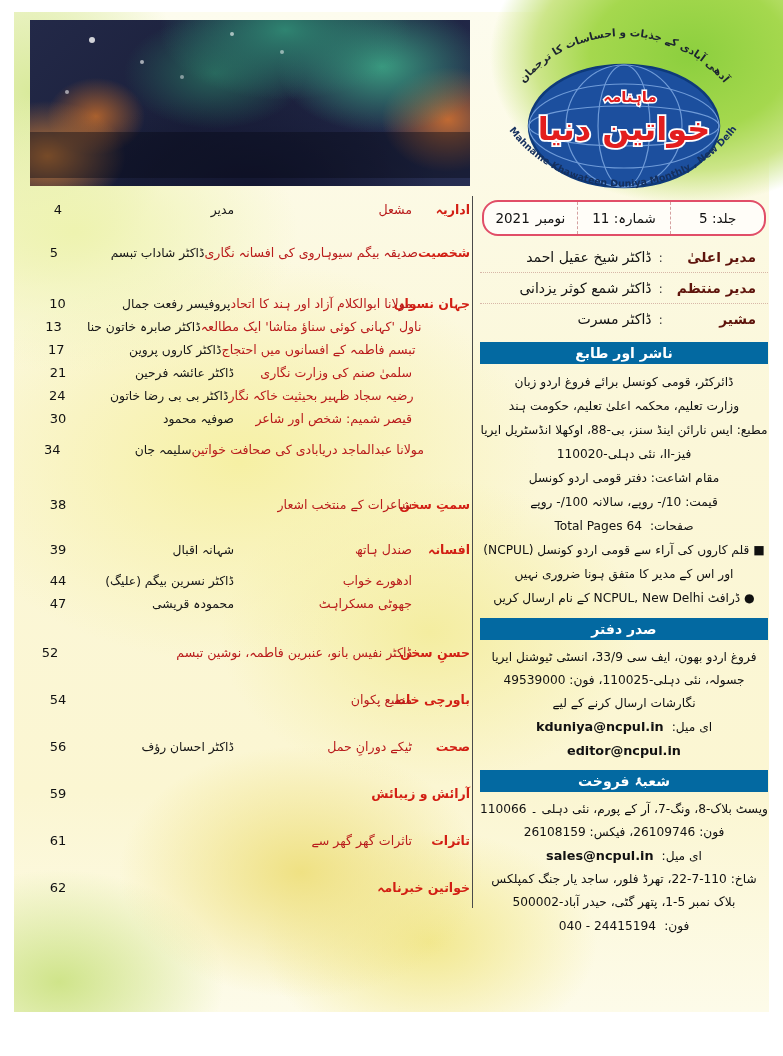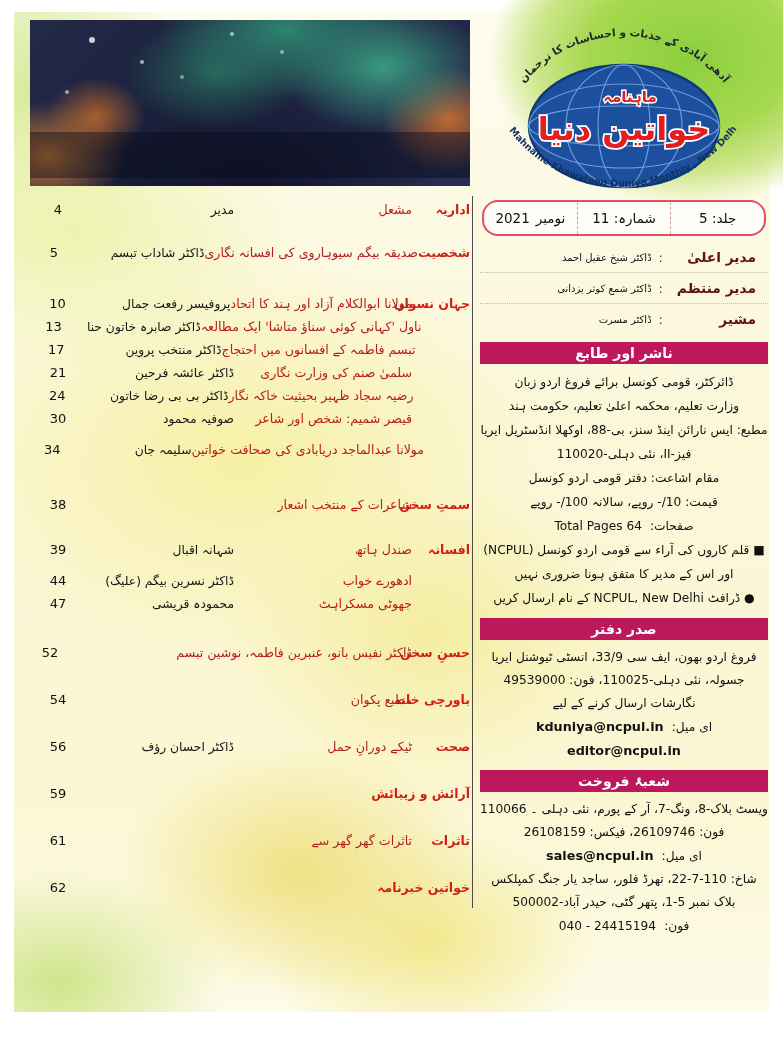--- a/index.html
+++ b/index.html
@@ -50,22 +50,22 @@
   
   .rcol{position:absolute;left:480px;top:14px;width:288px;direction:rtl;text-align:center;color:#101010;}
   .issuebar{display:flex;direction:rtl;align-items:stretch;border:2px solid #e14e68;border-radius:16px;
     background:#fffdf8;height:32px;margin:2px 2px 6px;font-size:13.5px;color:#111;}
   .ibcell{flex:1;display:flex;align-items:center;justify-content:center;gap:6px;border-left:1px dashed #d4a0a0;}
   .ibcell:last-child{border-left:none;}
   .edrow{display:flex;direction:rtl;align-items:center;padding:7px 12px 7px 4px;font-size:13px;}
   .edrow.dotted{border-bottom:1px dotted #d8b7a8;}
   .edrole{font-weight:bold;color:#5e140c;min-width:86px;text-align:right;font-size:13.8px;white-space:nowrap;}
   .edcolon{margin:0 7px;color:#444;}
-  .edname{color:#111;font-size:10px;white-space:nowrap;}
-  .banner{background:#be185d;color:#fff;font-weight:bold;font-size:14px;height:22px;line-height:22px;
+  .edname{color:#111;font-size:14px;white-space:nowrap;}
+  .banner{background:#0369a1;color:#fff;font-weight:bold;font-size:14px;height:22px;line-height:22px;
     text-align:center;margin:8px 0 6px;}
   .blk{font-size:12.2px;line-height:24px;color:#101010;}
   .blk2{font-size:12.2px;line-height:23px;color:#101010;}
   .inlinerow{display:flex;direction:rtl;justify-content:center;align-items:center;gap:8px;line-height:24px;}
   .latin{direction:ltr;unicode-bidi:embed;font-weight:normal;color:#111;}
   .email{direction:ltr;unicode-bidi:embed;font-weight:bold;font-size:12.8px;color:#111;}
 </style>
 </head>
 <body>
 
@@ -99,21 +99,21 @@
     </div>
     <div class="trow">
       <span class="sec"></span>
       <span class="ttl">ناول 'کہانی کوئی سناؤ متاشا' ایک مطالعہ</span>
       <span class="auth">ڈاکٹر صابرہ خاتون حنا</span>
       <span class="pg">13</span>
     </div>
     <div class="trow">
       <span class="sec"></span>
       <span class="ttl">تبسم فاطمہ کے افسانوں میں احتجاج</span>
-      <span class="auth">ڈاکٹر منتخب پروین</span>
+      <span class="auth">ڈاکٹر کاروں پروین</span>
       <span class="pg">17</span>
     </div>
     <div class="trow">
       <span class="sec"></span>
       <span class="ttl">سلمیٰ صنم کی وزارت نگاری</span>
       <span class="auth">ڈاکٹر عائشہ فرحین</span>
       <span class="pg">21</span>
     </div>
     <div class="trow">
       <span class="sec"></span>

